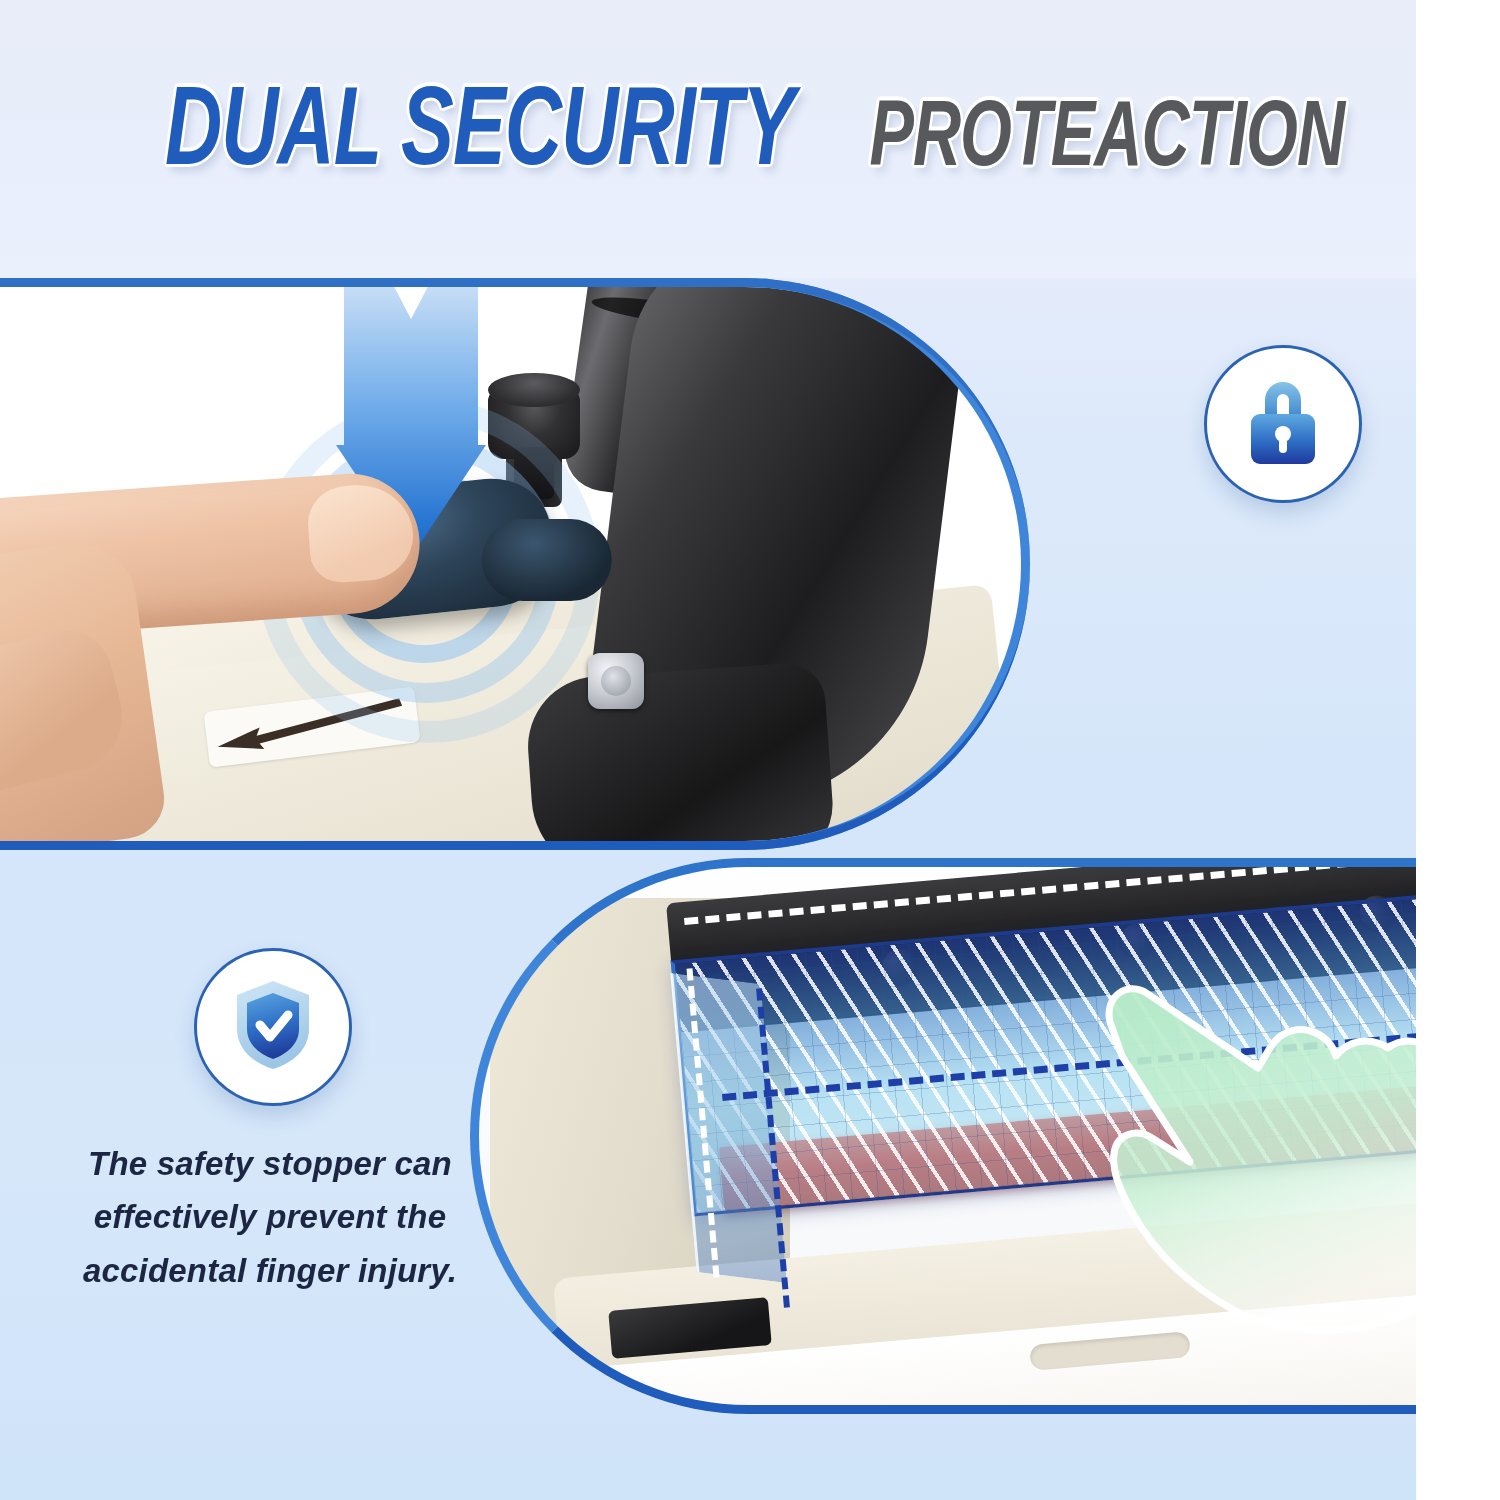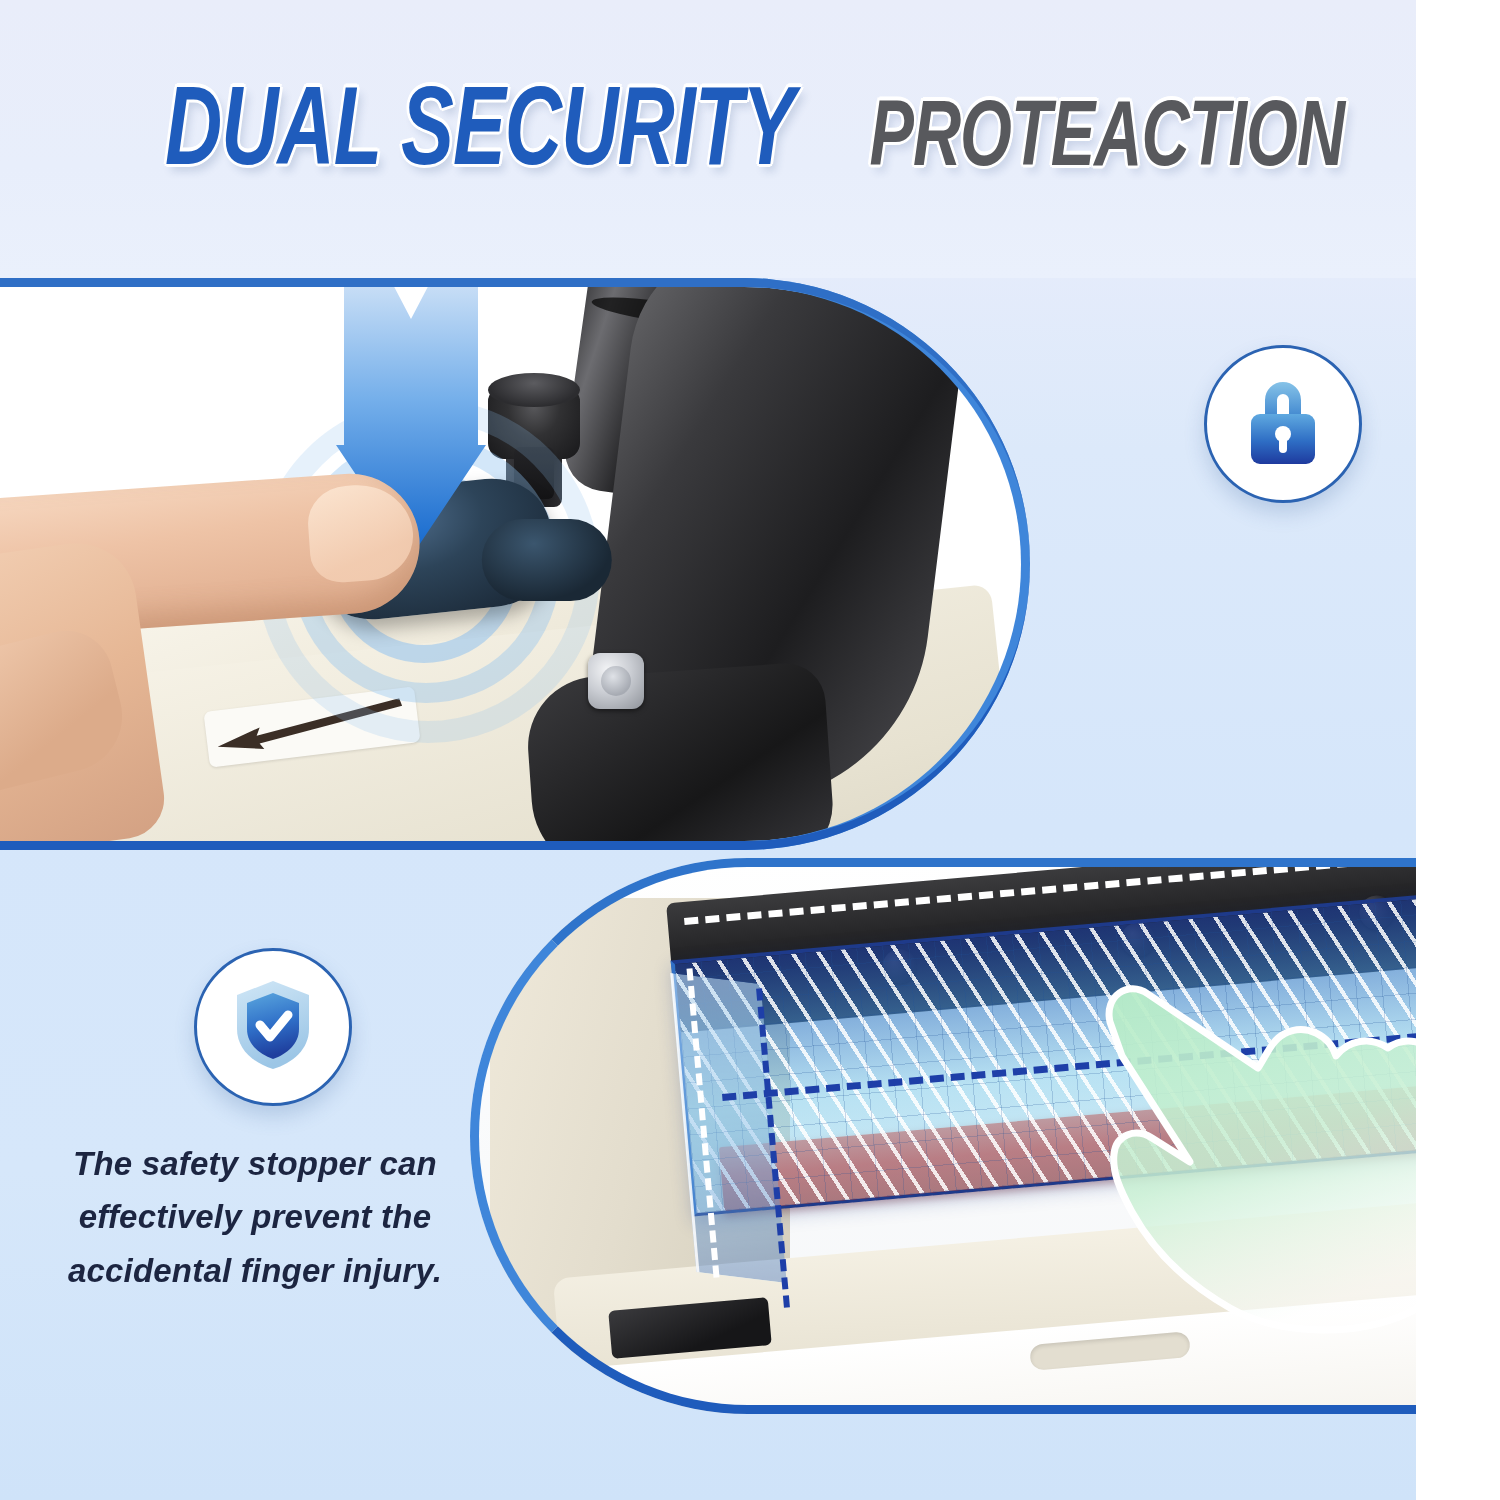--- a/index.html
+++ b/index.html
@@ -465,21 +465,21 @@
     color: #1c2541;
     font-family: "Liberation Sans", sans-serif;
     font-weight: bold;
     font-style: italic;
     font-size: 33px;
     line-height: 1.62;
     text-align: center;
     letter-spacing: .2px;
   }
   .caption-lock { left: 1015px; top: 553px; width: 470px; }
-  .caption-shield { left: 25px; top: 1137px; width: 460px; text-align: center; }
+  .caption-shield { left: 40px; top: 1137px; width: 460px; text-align: center; }
 </style>
 </head>
 <body>
 
 <div id="stage">
 
   <div class="header">
     <div class="title-wrap">
       <span class="title-a">DUAL SECURITY</span><span class="title-b">PROTEACTION</span>
     </div>

